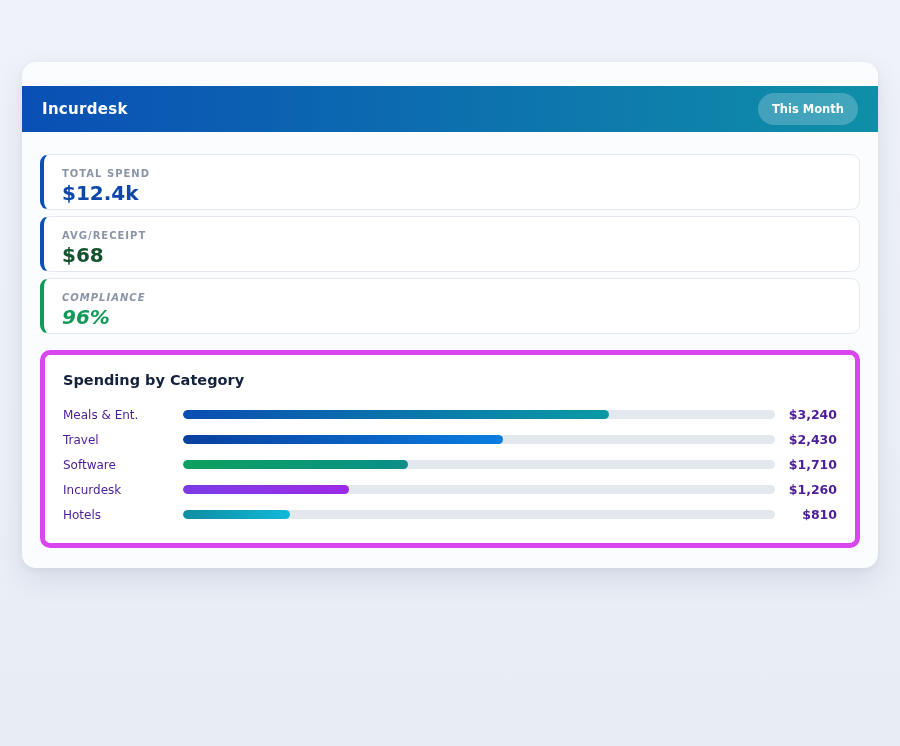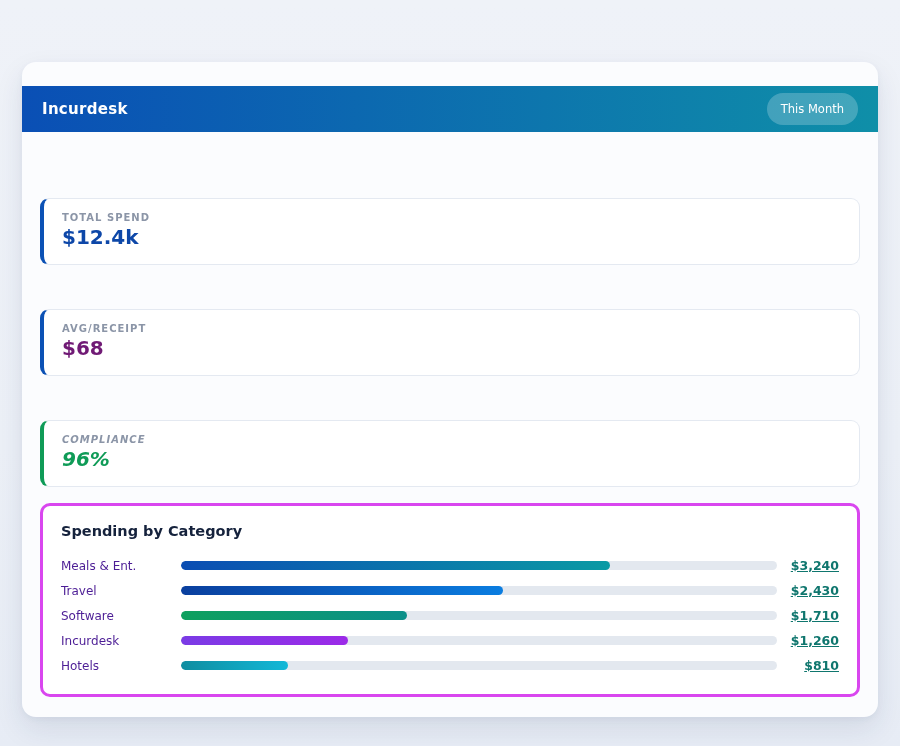--- a/index.html
+++ b/index.html
@@ -28,37 +28,36 @@
   .app-title {
     color: #ffffff;
     font-size: 15px;
     font-weight: bold;
     letter-spacing: 0.3px;
   }
   .period-badge {
     background: rgba(255,255,255,0.22);
     color: #ffffff;
     font-size: 11.5px;
-    font-weight: normal;
+    font-weight: bold;
     padding: 9px 14px;
     border-radius: 999px;
     border: none;
     cursor: pointer;
     font-family: inherit;
   }
   .app-body { padding: 22px 18px 20px 18px; }
   .stat-card {
     background: #ffffff;
     border: 1px solid #e4e9f1;
     border-left-width: 4px;
     border-left-style: solid;
     border-radius: 9px;
-    padding: 13px 18px 16px 18px;
+    padding: 13px 18px 5px 18px;
     margin-bottom: 6px;
-    margin-top: 44px;
   }
   .stat-label {
     font-size: 10px;
     font-weight: bold;
     letter-spacing: 1px;
     color: #8b95a7;
     text-transform: uppercase;
   }
   .stat-value {
     font-size: 20px;
@@ -67,21 +66,21 @@
     line-height: 1.1;
   }
   .stat-sub {
     font-size: 11px;
     color: #98a1b3;
     margin-top: 4px;
   }
   .stat-sub:empty { display: none; }
   .chart-card {
     background: #ffffff;
-    border: 3px solid #d946ef;
+    border: 5px solid #d946ef;
     border-radius: 10px;
     padding: 17px 18px 16px 18px;
     margin-top: 16px;
   }
   .chart-title {
     font-size: 14.5px;
     font-weight: bold;
     color: #15223c;
     margin-bottom: 14px;
   }
@@ -106,22 +105,21 @@
   .chart-fill {
     height: 100%;
     border-radius: 5px;
   }
   .chart-row-value {
     width: 62px;
     flex: 0 0 62px;
     text-align: right;
     font-size: 12.5px;
     font-weight: bold;
-    color: #0f766e;
-    text-decoration: underline;
+    color: #4c1d95;
   }
 </style>
 </head>
 <body>
 
 <div class="app-card">
 
   <div class="app-header" style="background: linear-gradient(90deg, rgb(10, 79, 181) 0%, rgb(15, 143, 168) 100%);">
     <div class="app-title">Incurdesk</div>
     <button class="period-badge">This Month</button>
@@ -130,21 +128,21 @@
   <div class="app-body">
 
     <div class="stat-card" style="border-left-color: rgb(11, 81, 181);">
       <div class="stat-label">TOTAL SPEND</div>
       <div class="stat-value" style="color: rgb(13, 71, 168);">$12.4k</div>
     </div>
 
 
     <div class="stat-card" style="border-left-color: rgb(11, 81, 181);">
       <div class="stat-label">AVG/RECEIPT</div>
-      <div class="stat-value" style="color: #701a75;">$68</div>
+      <div class="stat-value" style="color: #14532d;">$68</div>
 
     </div>
 
     <div class="stat-card" style="border-left-color: rgb(15, 155, 87); font-style: italic;">
       <div class="stat-label">COMPLIANCE</div>
       <div class="stat-value" style="color: rgb(15, 155, 87);">96%</div>
 
     </div>
 
     <div class="chart-card">

